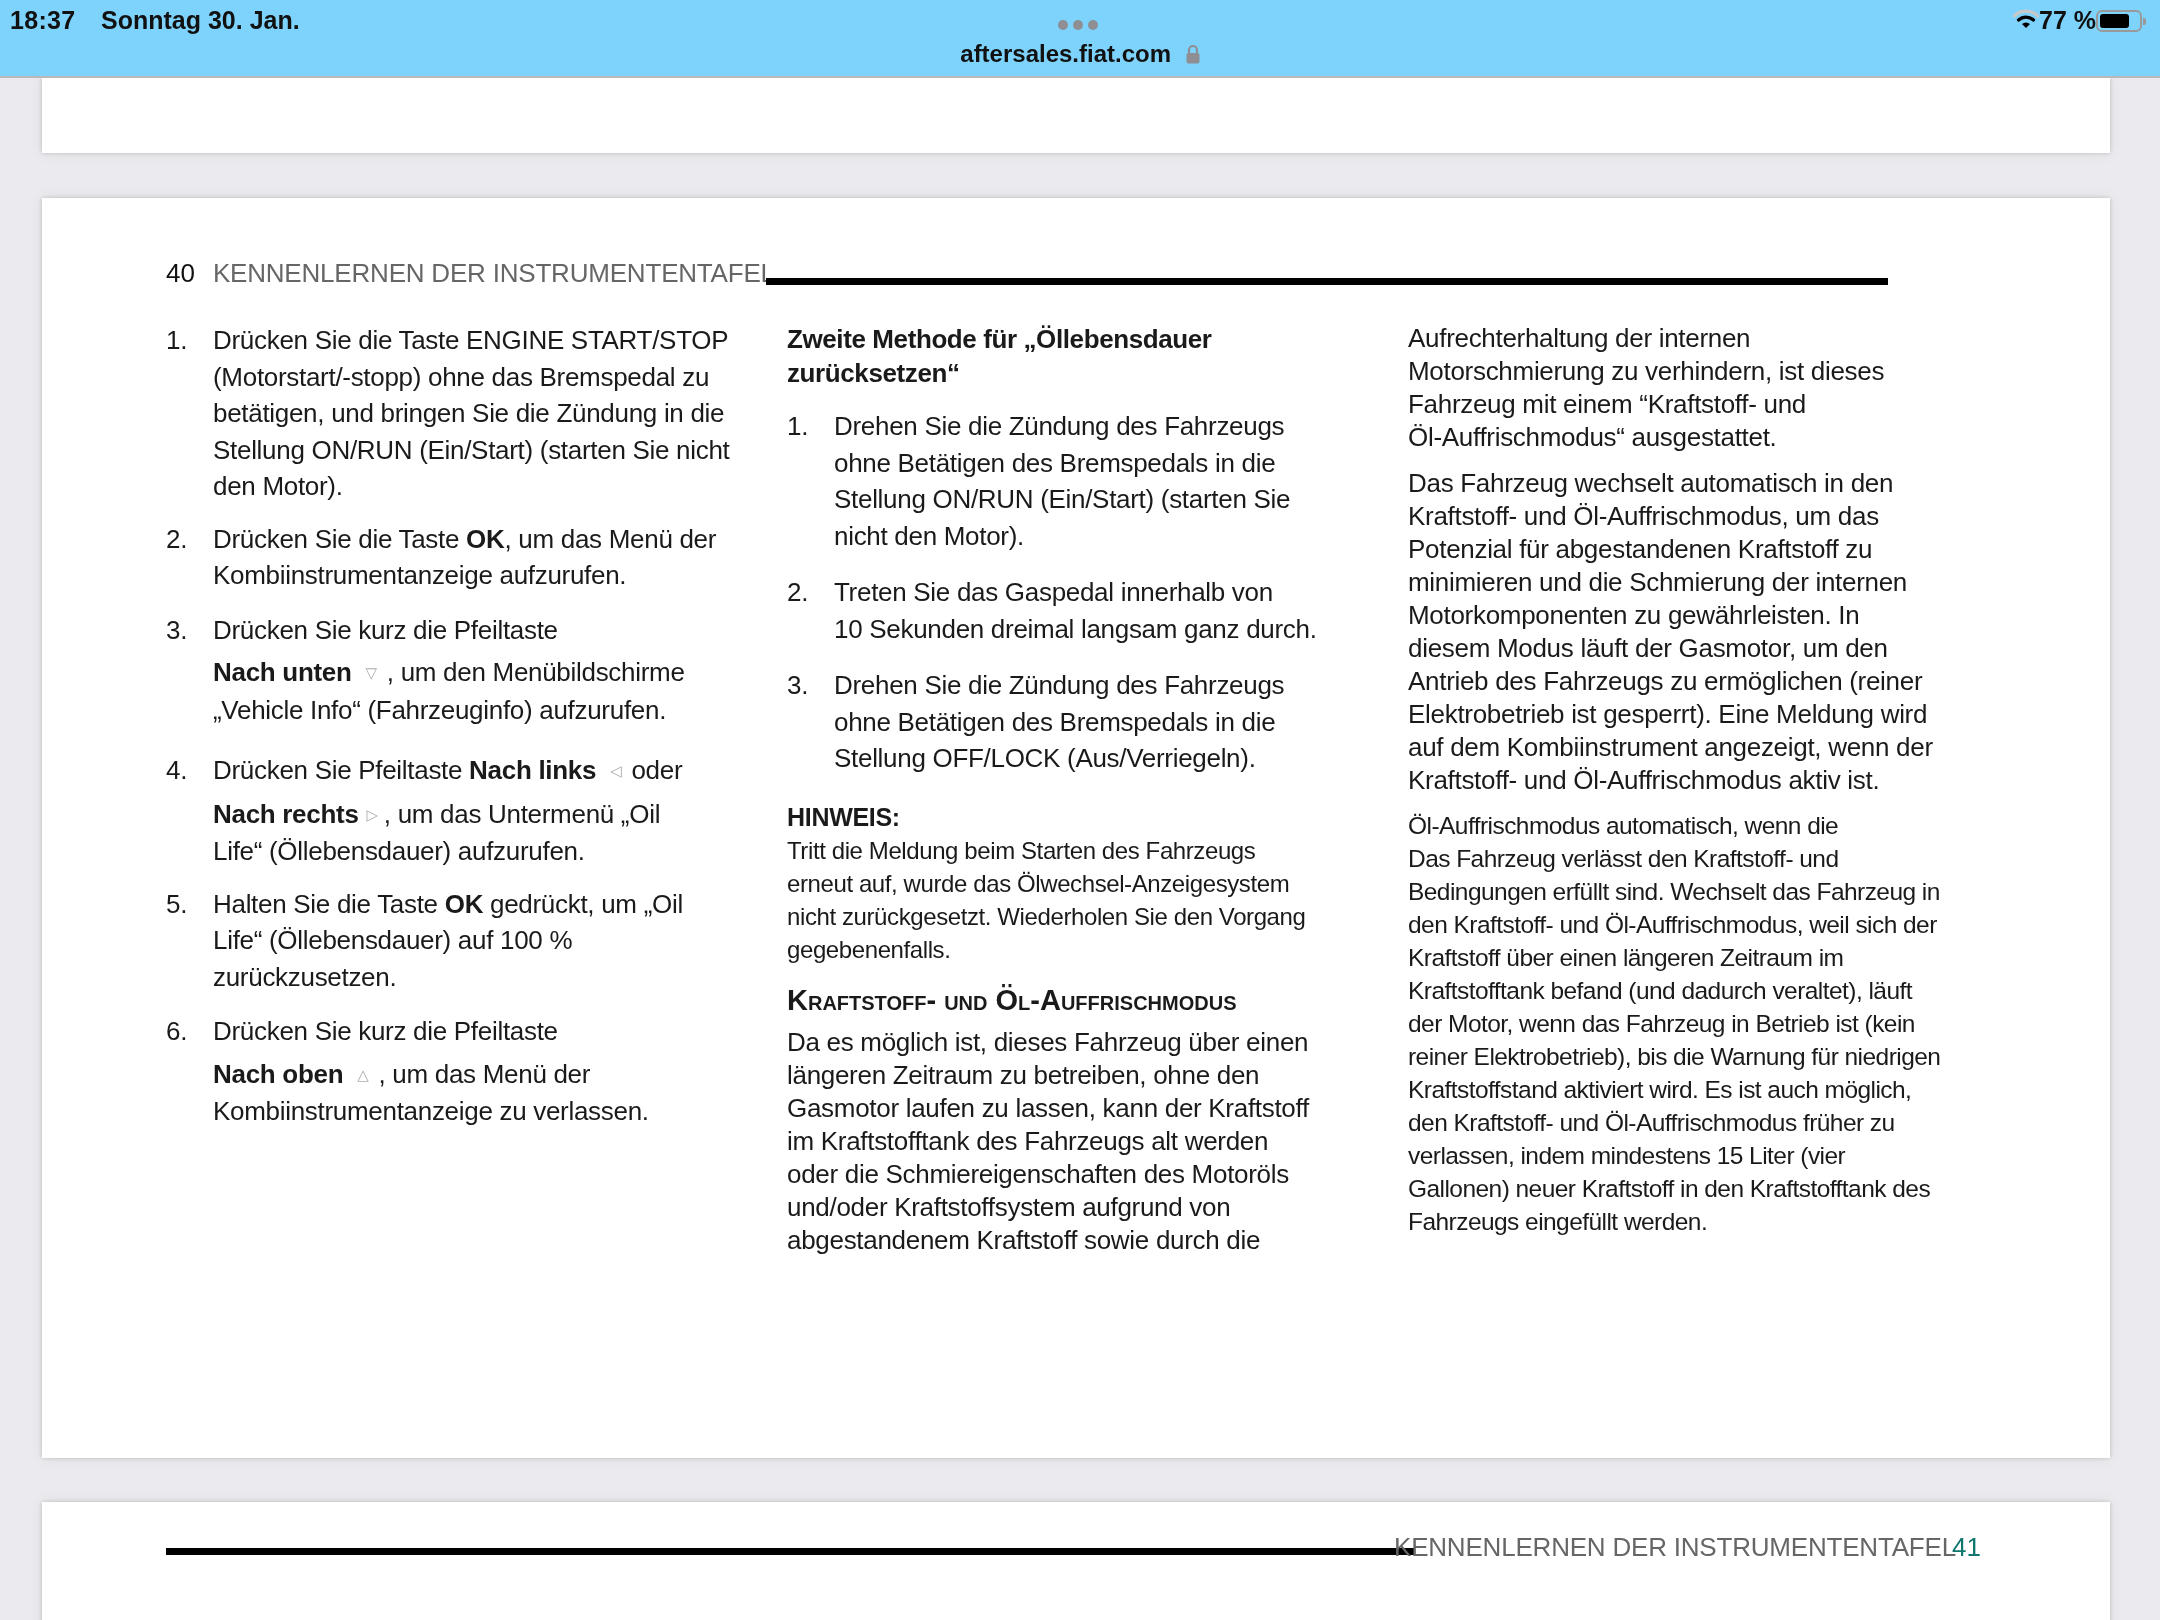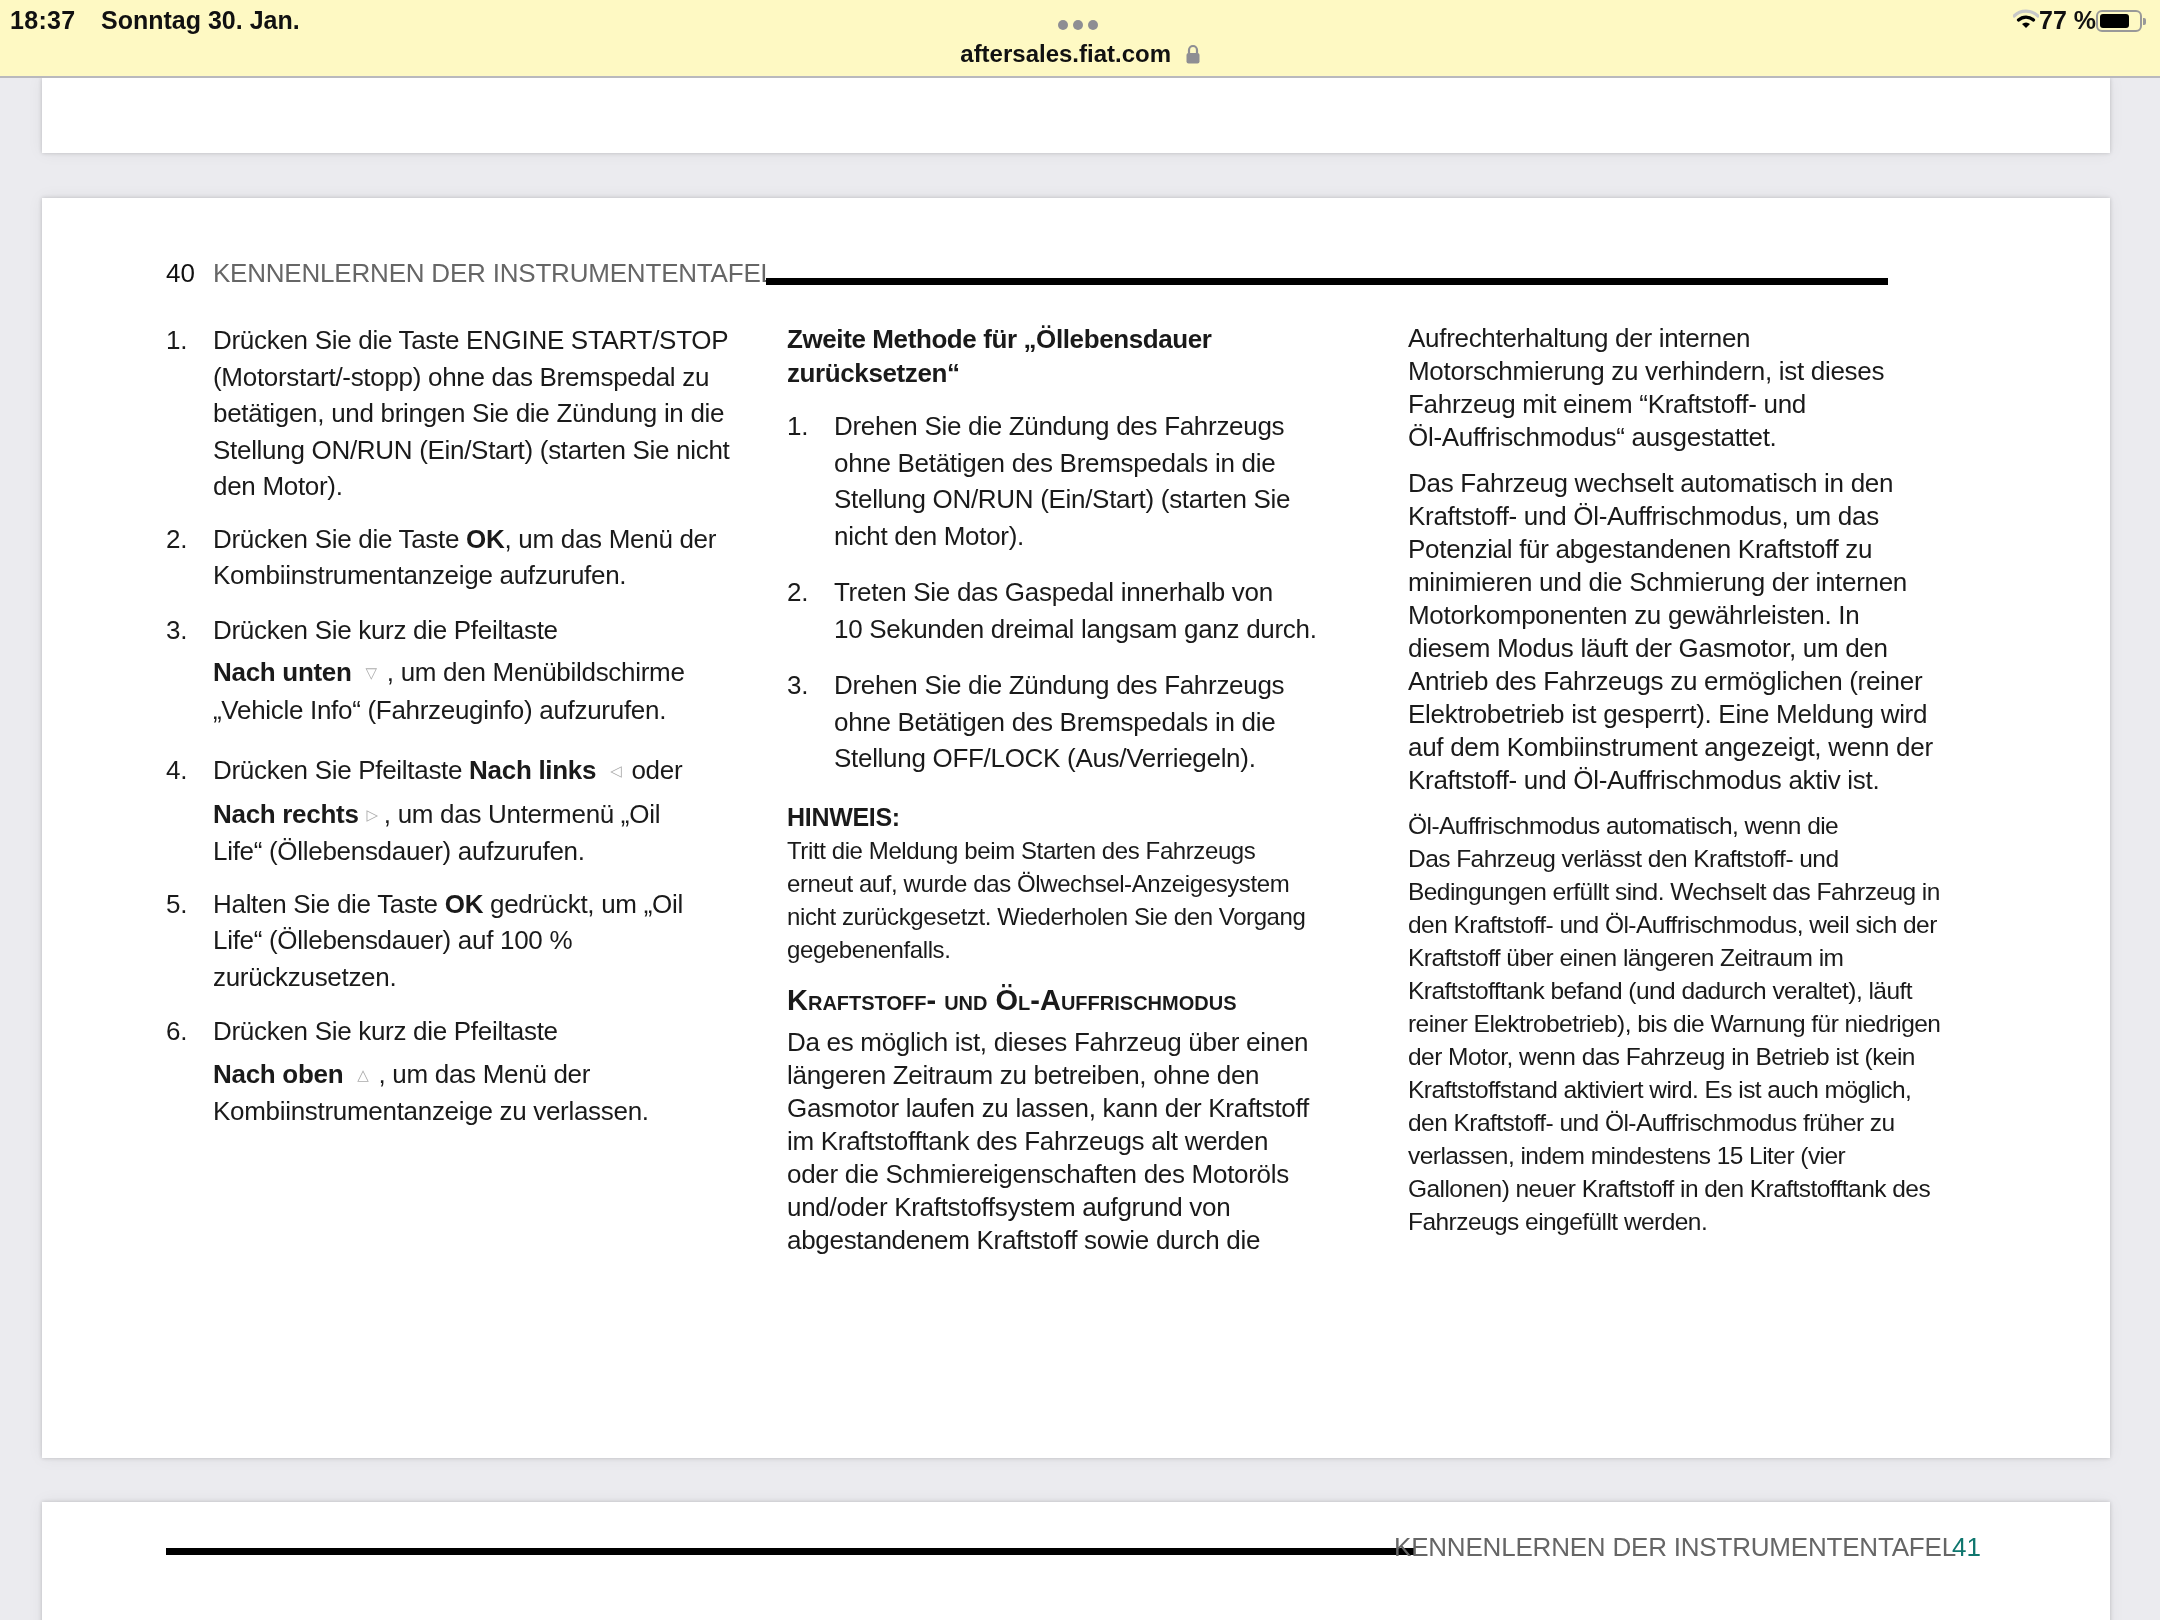--- a/index.html
+++ b/index.html
@@ -1,20 +1,20 @@
 <!DOCTYPE html>
 <html><head>
 <meta charset="utf-8">
 <style>
   * { box-sizing: border-box; margin: 0; padding: 0; }
   html, body { width: 2160px; height: 1620px; overflow: hidden; }
   body { background: #ebebef; font-family: "Liberation Sans", sans-serif; color: #111; position: relative; }
 
   
-  .topbar { position: absolute; left: 0; top: 0; width: 2160px; height: 78px; background: #fef9c3; border-bottom: 2px solid #b9b9bd; z-index: 5; }
+  .topbar { position: absolute; left: 0; top: 0; width: 2160px; height: 78px; background: #7dd3fc; border-bottom: 2px solid #b9b9bd; z-index: 5; }
   .sb-time { position: absolute; left: 10px; top: 6px; font-size: 25px; font-weight: bold; letter-spacing: 0.3px; }
   .sb-date { position: absolute; left: 101px; top: 6px; font-size: 25px; font-weight: bold; }
   .sb-dots { position: absolute; left: 1058px; top: 20px; display: flex; gap: 5px; }
   .sb-dots span { width: 10px; height: 10px; border-radius: 50%; background: #8e8e93; display: block; }
   .url { position: absolute; left: 0; width: 2160px; top: 40px; text-align: center; font-size: 24px; font-weight: bold; }
   .url .lock { display: inline-block; vertical-align: -2px; margin-left: 8px; }
   .sb-right { position: absolute; right: 18px; top: 6px; display: flex; align-items: center; gap: 0; }
   .sb-batt-pct { font-size: 25px; font-weight: bold; }
   .battery { width: 46px; height: 22px; border: 2px solid #999; border-radius: 6px; padding: 2px; position: relative; }
   .battery .fill { width: 76%; height: 100%; background: #000; border-radius: 3px; }
@@ -223,22 +223,22 @@
       <div>auf dem Kombiinstrument angezeigt, wenn der</div>
       <div>Kraftstoff- und Öl-Auffrischmodus aktiv ist.</div>
     </div>
     <div class="para-sm">
       <div>Öl-Auffrischmodus automatisch, wenn die</div>
       <div>Das Fahrzeug verlässt den Kraftstoff- und</div>
       <div>Bedingungen erfüllt sind. Wechselt das Fahrzeug in</div>
       <div>den Kraftstoff- und Öl-Auffrischmodus, weil sich der</div>
       <div>Kraftstoff über einen längeren Zeitraum im</div>
       <div>Kraftstofftank befand (und dadurch veraltet), läuft</div>
+      <div>der Motor, wenn das Fahrzeug in Betrieb ist (kein</div>
       <div>reiner Elektrobetrieb), bis die Warnung für niedrigen</div>
-      <div>der Motor, wenn das Fahrzeug in Betrieb ist (kein</div>
       <div>Kraftstoffstand aktiviert wird. Es ist auch möglich,</div>
       <div>den Kraftstoff- und Öl-Auffrischmodus früher zu</div>
       <div>verlassen, indem mindestens 15 Liter (vier</div>
       <div>Gallonen) neuer Kraftstoff in den Kraftstofftank des</div>
       <div>Fahrzeugs eingefüllt werden.</div>
     </div>
   </div>
 </div>
 
 <div class="page page-next">

